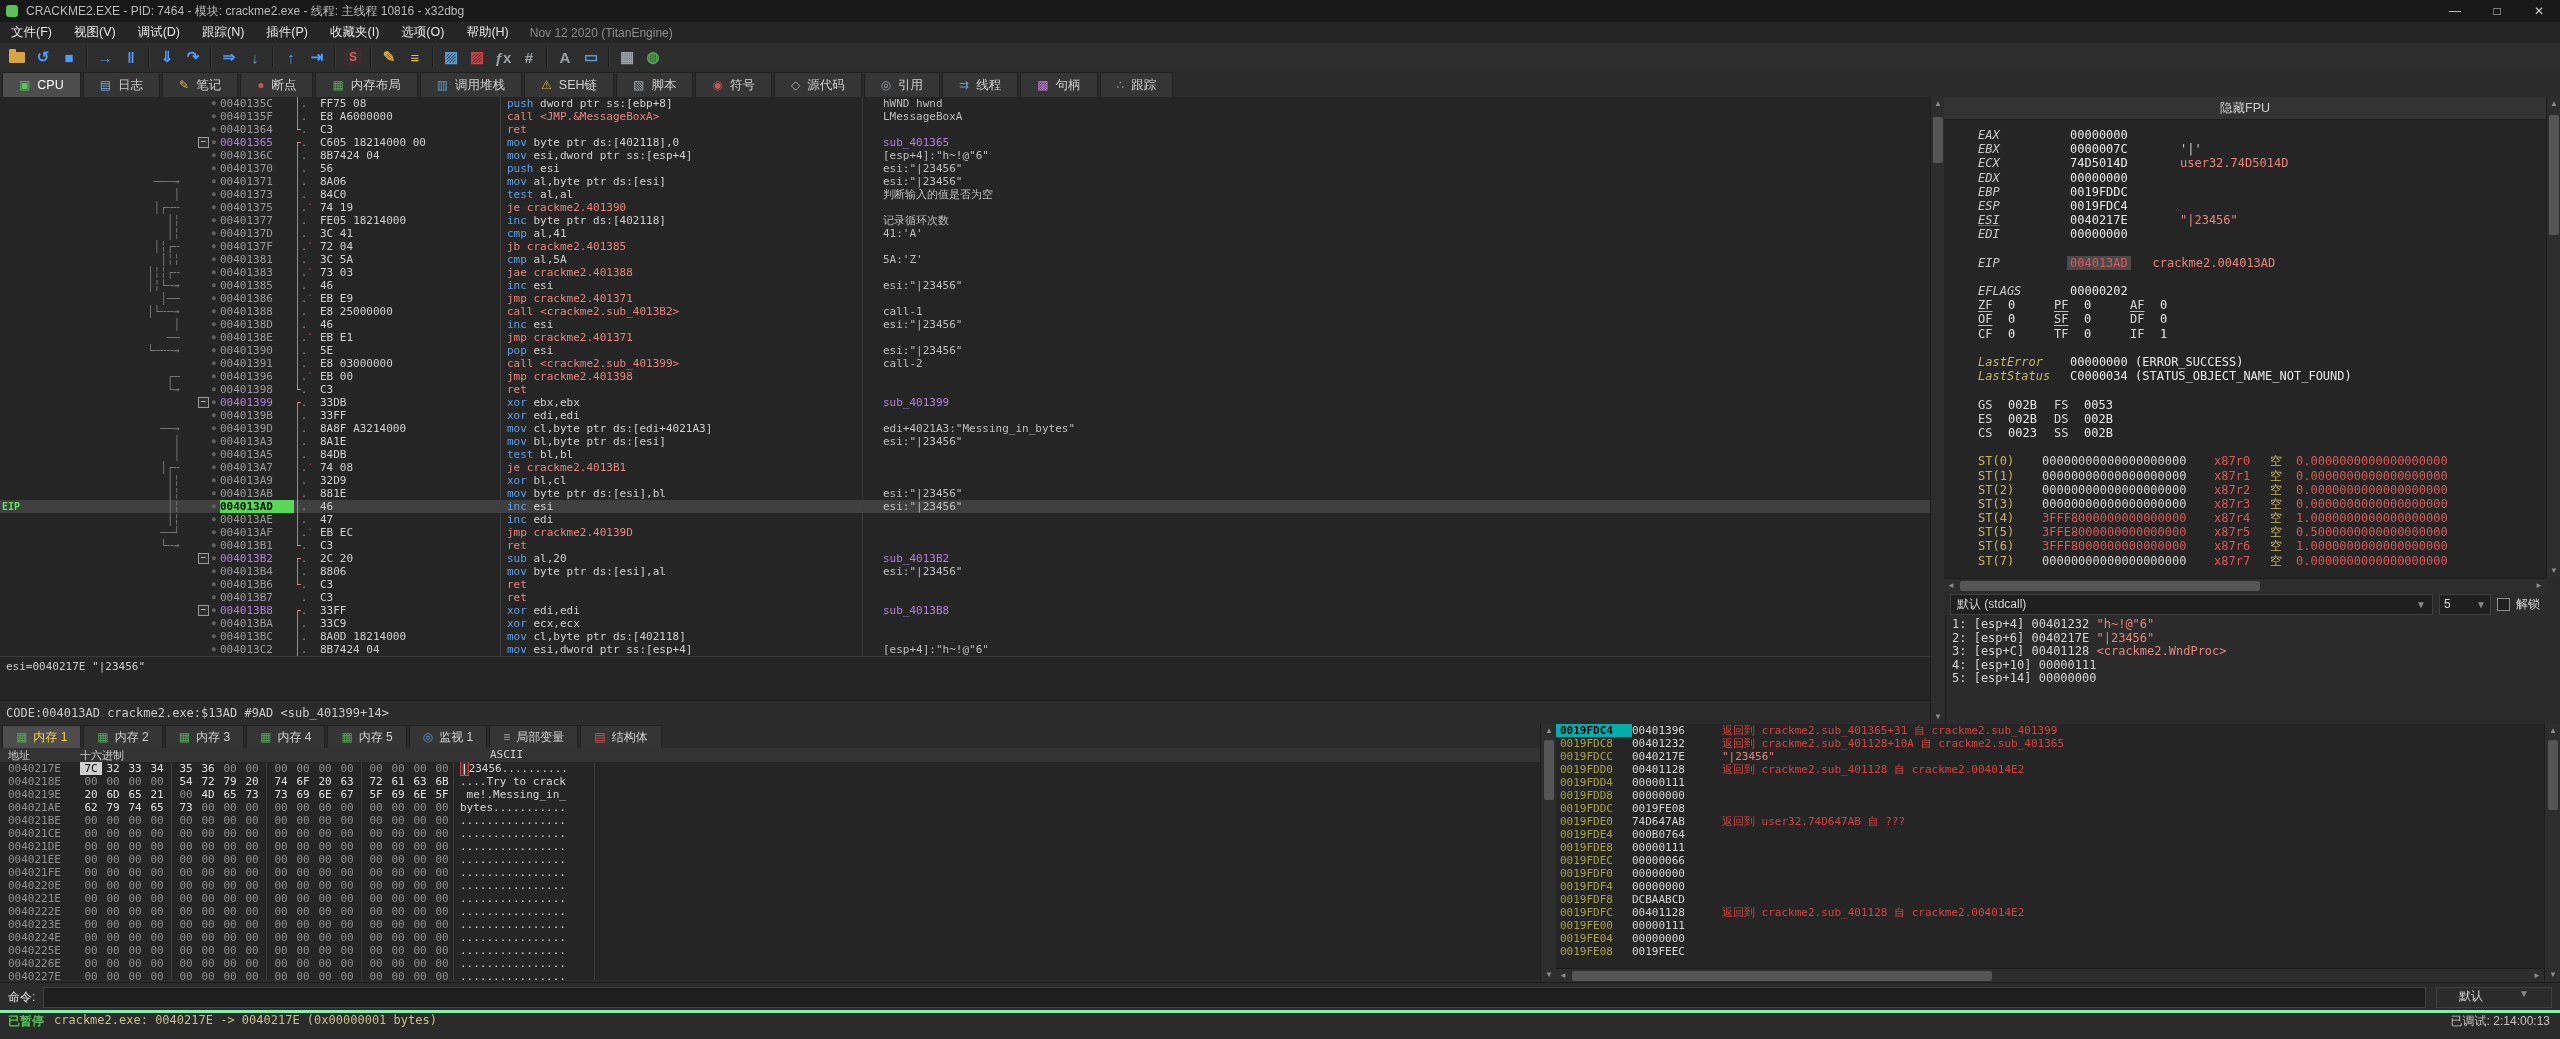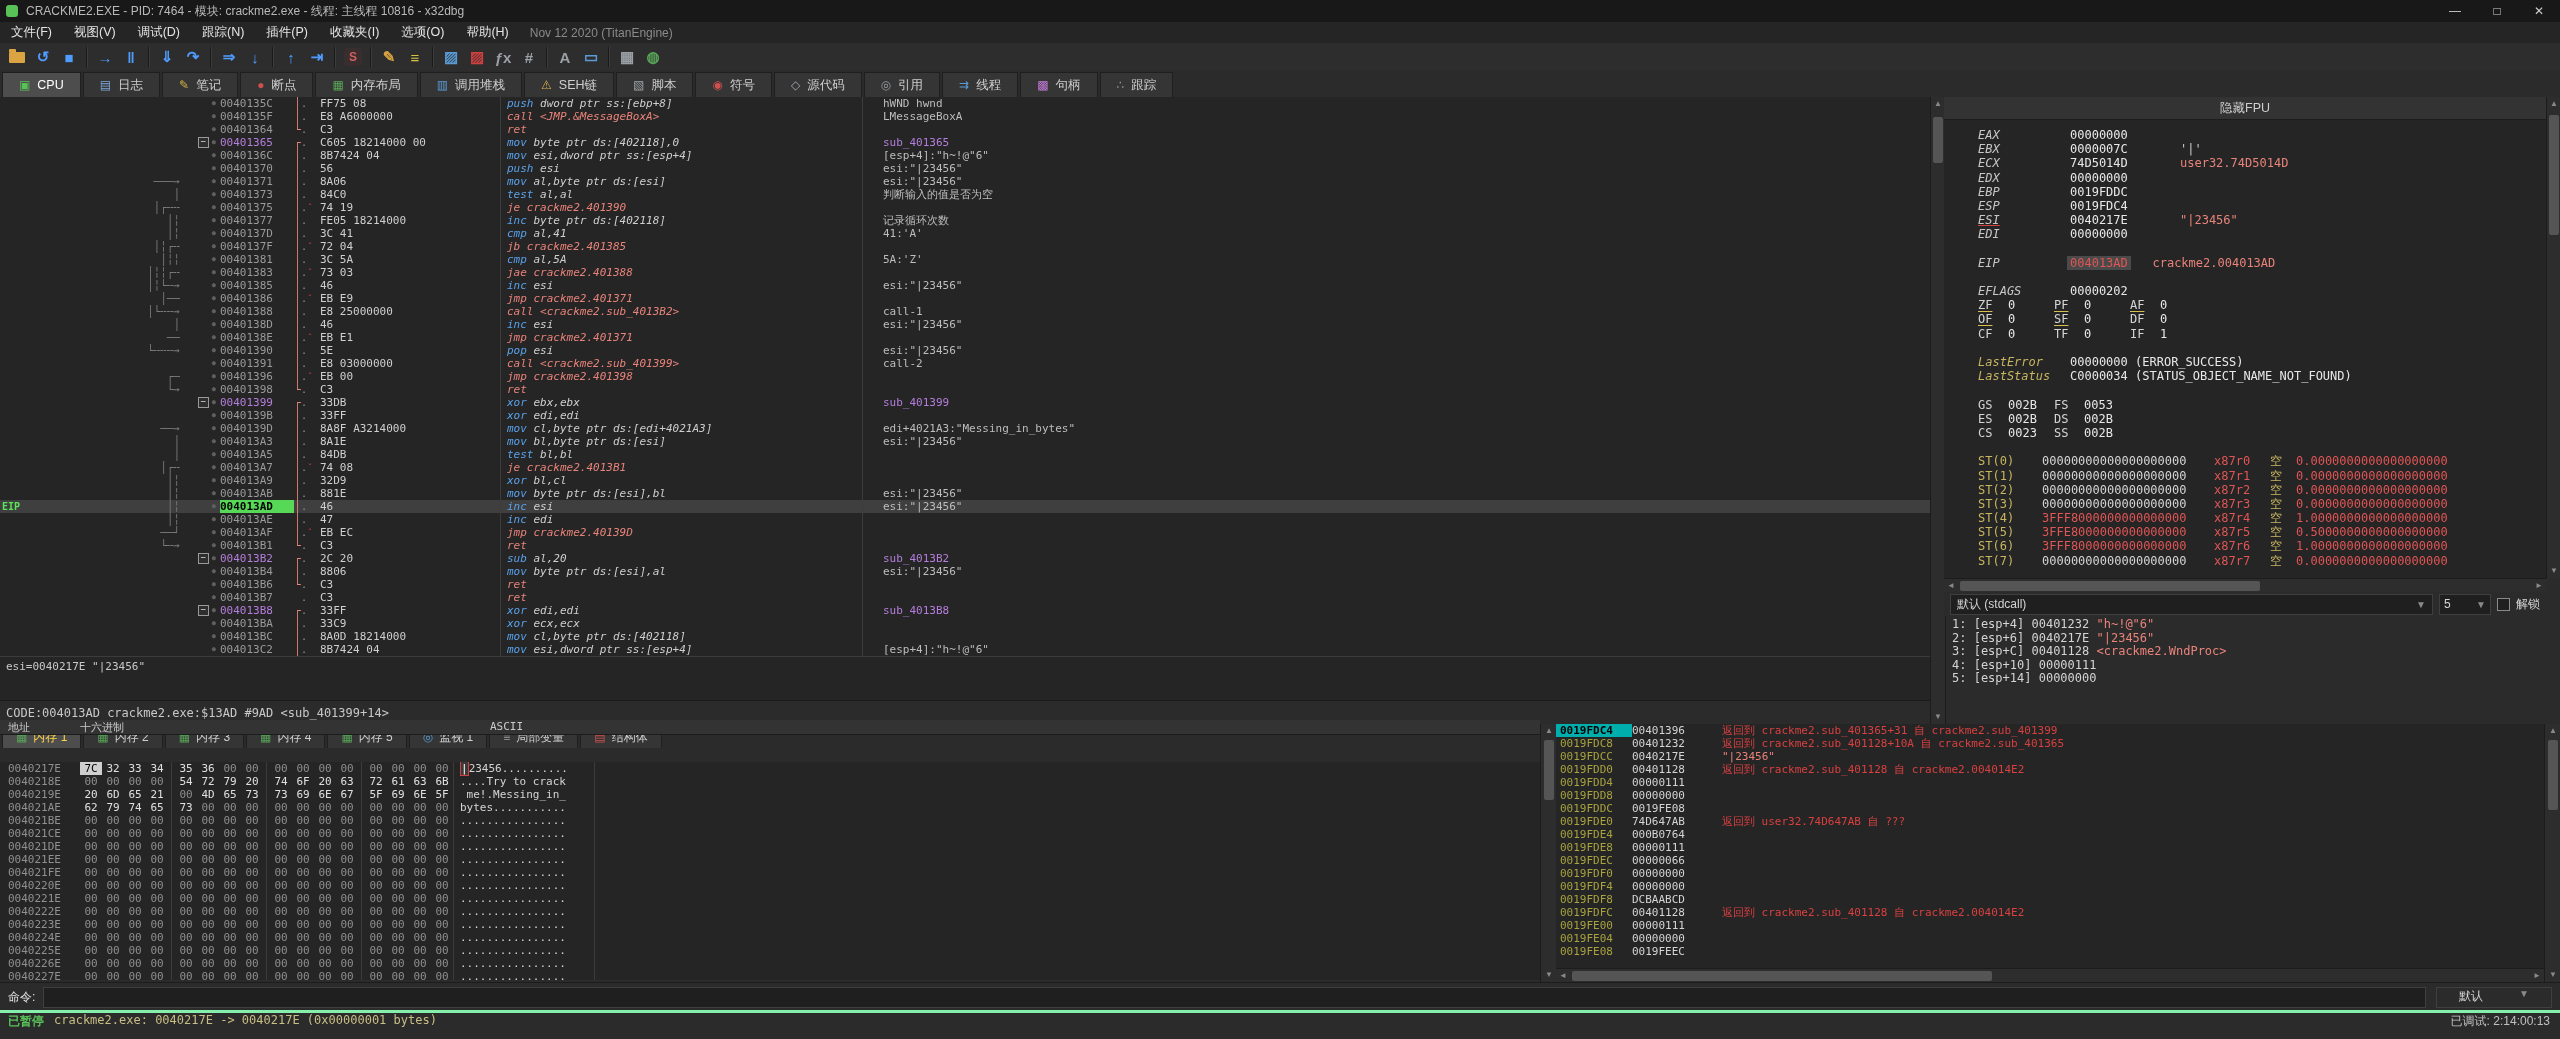--- a/index.html
+++ b/index.html
@@ -43,21 +43,21 @@
   .c-dot{width:40px;color:#5f5f5f;display:flex;align-items:center;justify-content:flex-end;gap:3px;padding-right:4px;box-sizing:border-box;}
   .dotg{font-size:7px;}
   .minibox{display:inline-block;width:9px;height:9px;line-height:7px;font-size:9px;text-align:center;border:1px solid #9a9a9a;color:#dddddd;background:#2e2e2e;}
   .c-addr{width:74px;color:#9a9a9a;}
   .c-addr.lbl{color:#b57edc;}
   .eipaddr{background:#57d957;color:#000000;font-weight:bold;width:74px;}
   .c-brk{width:26px;}
   .brk{color:#e8837a;} .brkdot{color:#8a8a8a;} .dirv{color:#d04040;font-size:9px;}
   .c-bytes{width:180px;color:#cfcfcf;}
   .bu{text-decoration-color:#c0392b;}
-  .c-instr{width:362px;border-left:1px solid #3c3c3c;padding-left:6px;box-sizing:border-box;font-style:italic;}
+  .c-instr{width:362px;border-left:1px solid #3c3c3c;padding-left:6px;box-sizing:border-box;}
   .c-comm{flex:1;border-left:1px solid #3c3c3c;padding-left:20px;box-sizing:border-box;color:#bdbdbd;overflow:hidden;}
   .cml{color:#b57edc;}
   .fl{color:#e8837a;} .mn{color:#59a0e8;} .op{color:#cfcfcf;}
 
   #infobox{left:0;top:656px;width:1930px;height:44px;background:#252525;border-top:1px solid #3c3c3c;padding:3px 6px;box-sizing:border-box;font-size:11px;color:#c8c8c8;}
   #codebar{left:0;top:700px;width:1930px;height:24px;background:#2b2b2b;border-top:1px solid #1a1a1a;line-height:24px;padding-left:6px;font-size:12px;color:#c8c8c8;box-sizing:border-box;}
 
   
   .sb{background:#2d2d2d;border-left:1px solid #1c1c1c;border-right:1px solid #1c1c1c;}
   .sbthumb{position:absolute;background:#555555;border-radius:2px;}
@@ -92,21 +92,21 @@
   #ccombo{flex:1;height:19px;background:#1f1f1f;border:1px solid #3f3f3f;color:#d4d4d4;line-height:17px;padding:0 6px;display:flex;justify-content:space-between;align-items:center;font-size:12px;}
   #depthspin{width:42px;height:19px;background:#1f1f1f;border:1px solid #3f3f3f;color:#d4d4d4;line-height:17px;padding:0 4px;display:flex;justify-content:space-between;align-items:center;font-size:12px;}
   .cb{width:11px;height:11px;border:1px solid #8a8a8a;background:#1f1f1f;}
   #args{left:1944px;top:618px;width:602px;height:80px;padding-left:8px;font-size:12px;line-height:13.5px;white-space:pre;}
   .argann{color:#e8837a;}
 
   
   #dumptabs{left:0;top:724px;width:1540px;height:24px;display:flex;align-items:flex-end;background:#2b2b2b;padding-left:2px;}
   .dtab{display:flex;align-items:center;gap:6px;height:22px;padding:0 13px;background:#353535;border:1px solid #1f1f1f;border-bottom:none;margin-right:2px;color:#cfcfcf;font-size:12px;}
   .dtab.sel{background:#4d4d4d;color:#ffd24a;}
-  #dumphead{left:0;top:720px;width:1540px;height:14px;background:#333333;font-size:11px;color:#cccccc;display:flex;border-bottom:1px solid #1c1c1c;}
+  #dumphead{left:0;top:748px;width:1540px;height:14px;background:#333333;font-size:11px;color:#cccccc;display:flex;border-bottom:1px solid #1c1c1c;}
   #dumpbody{left:0;top:762px;width:1540px;height:218px;background:#252525;overflow:hidden;}
   .mrow{display:flex;height:13px;line-height:13px;font-size:11px;}
   .m-addr{width:80px;padding-left:8px;color:#909090;box-sizing:border-box;}
   .m-byte{width:22px;text-align:center;}
   .bz{color:#8e8e8e;} .bnz{color:#e0e0e0;}
   .bsel{background:#cfcfcf;color:#000000;}
   .ggap{width:1px;background:#3c3c3c;margin:0 3px;}
   .m-ascii{width:142px;border-left:1px solid #3c3c3c;border-right:1px solid #3c3c3c;padding-left:6px;box-sizing:border-box;white-space:pre;}
   .asel{border:1px solid #d04040;background:#3a3a3a;color:#ffffff;}
 

